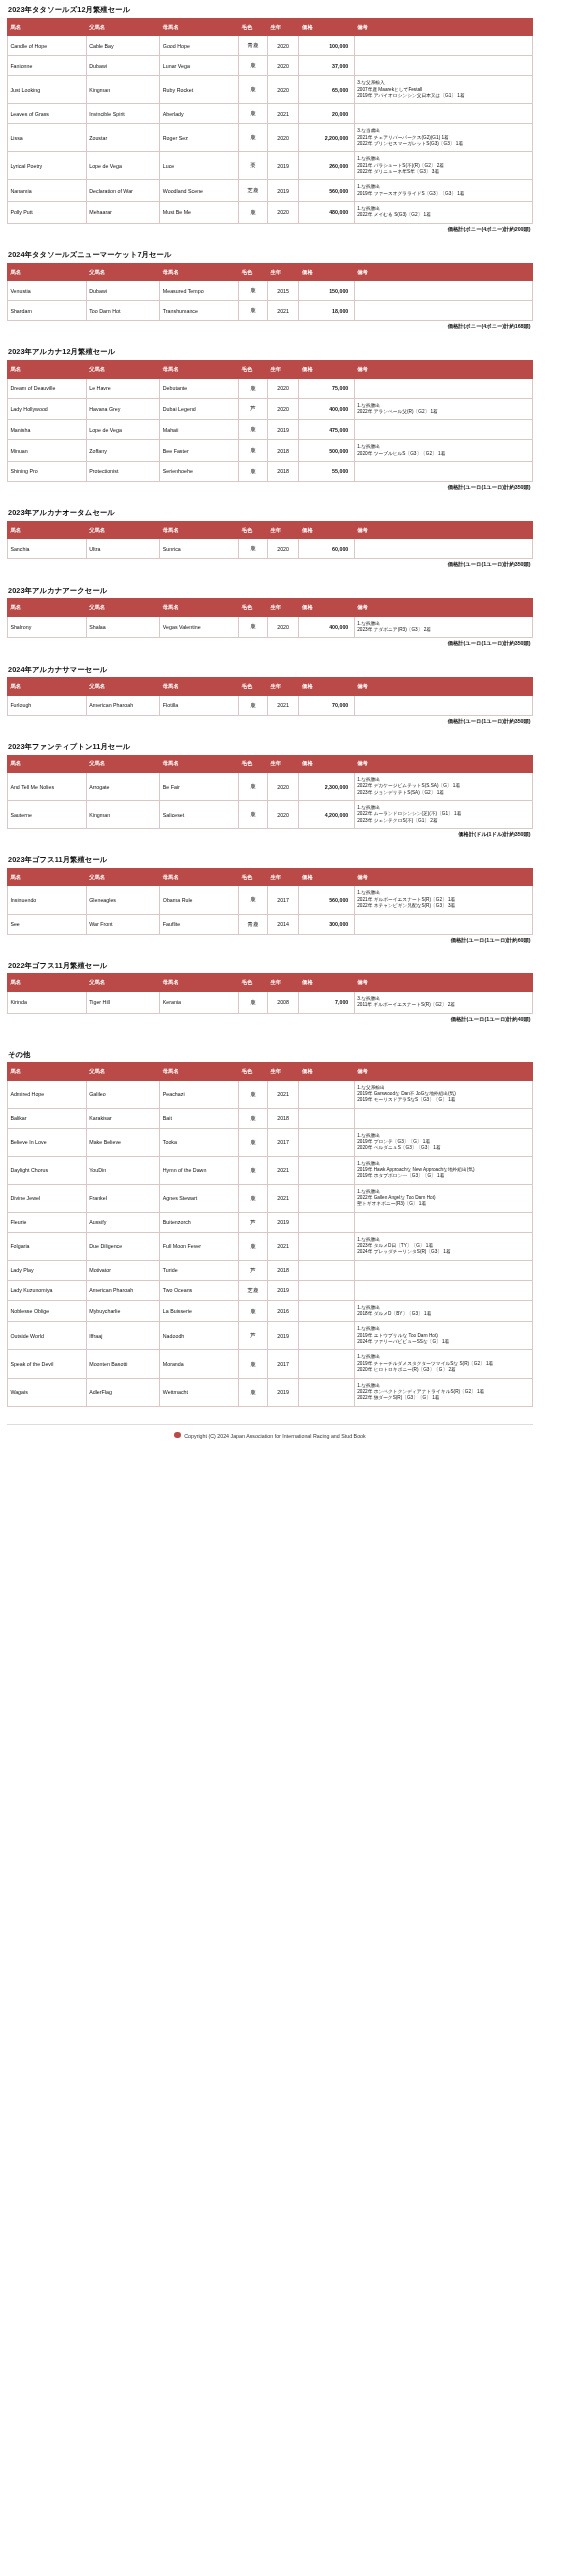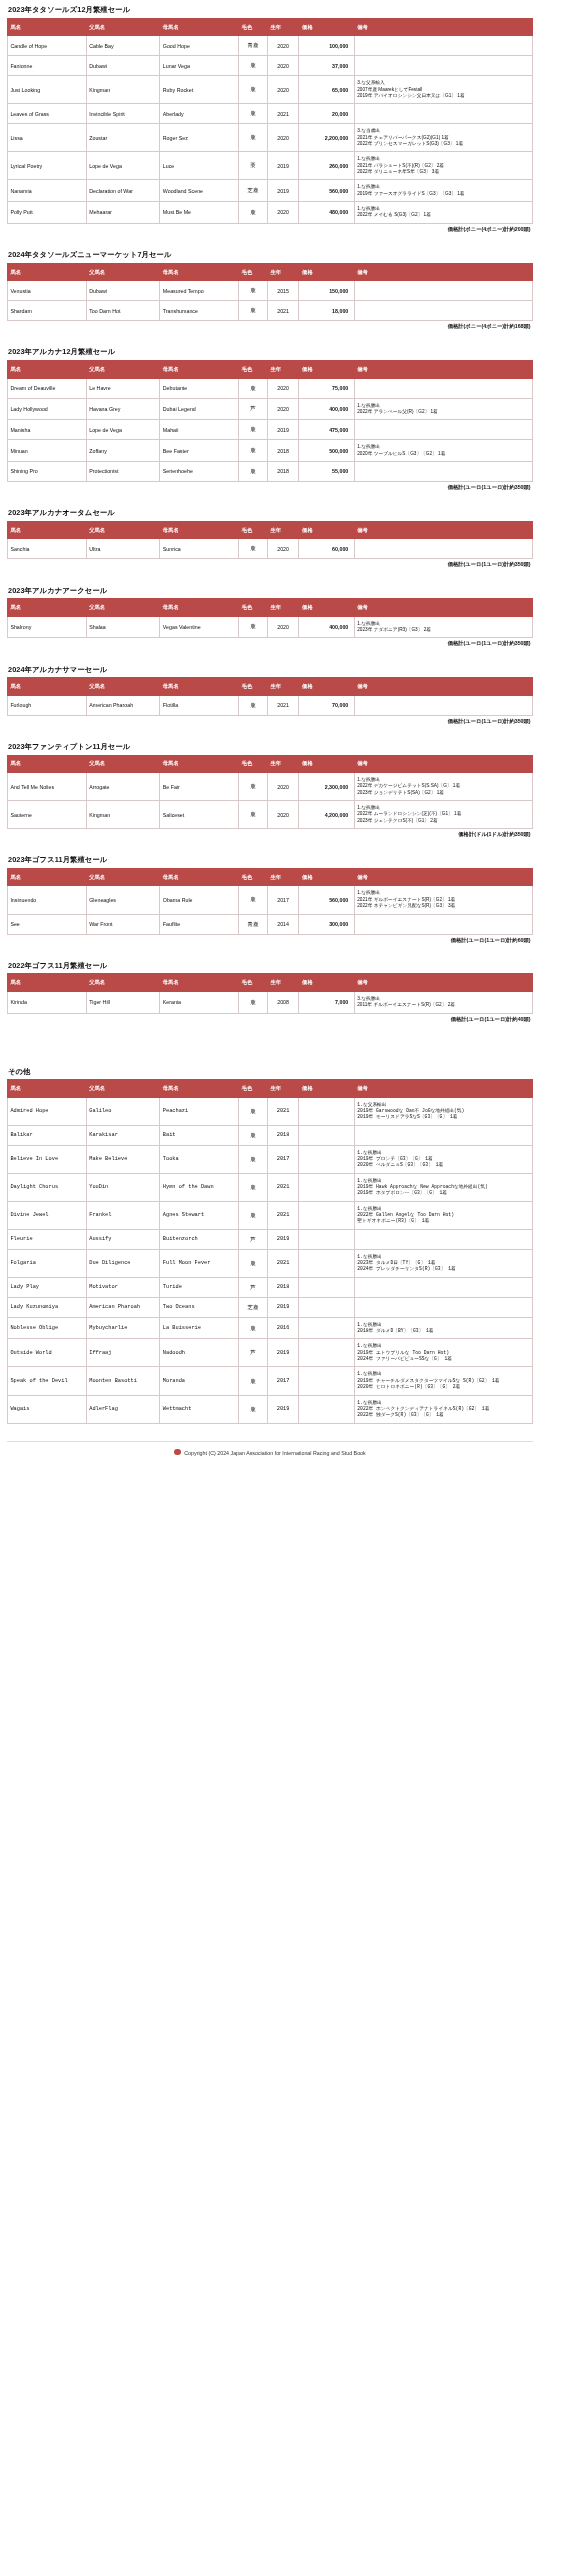--- a/index.html
+++ b/index.html
@@ -56,21 +56,21 @@
   td.c-price { font-weight: bold; }
   .note-line { display: block; line-height: 1.35; font-size: 4.7px; white-space: nowrap; }
   .total-line {
     text-align: right;
     font-size: 5.3px;
     font-weight: bold;
     color: #111;
     margin-top: 2px;
     padding-right: 2.7px;
   }
-  .other-head { margin-top: 44px; font-family: Liberation Mono, monospace; }
+  .other-head { margin-top: 27px; }
   .footer {
     margin-top: 9.3px;
     padding: 6.7px 0 9.3px 0;
     text-align: center;
     font-size: 5.3px;
     color: #333;
     border-top: 0.7px solid #ddd;
   }
   .footer .logo {
     display: inline-block;

